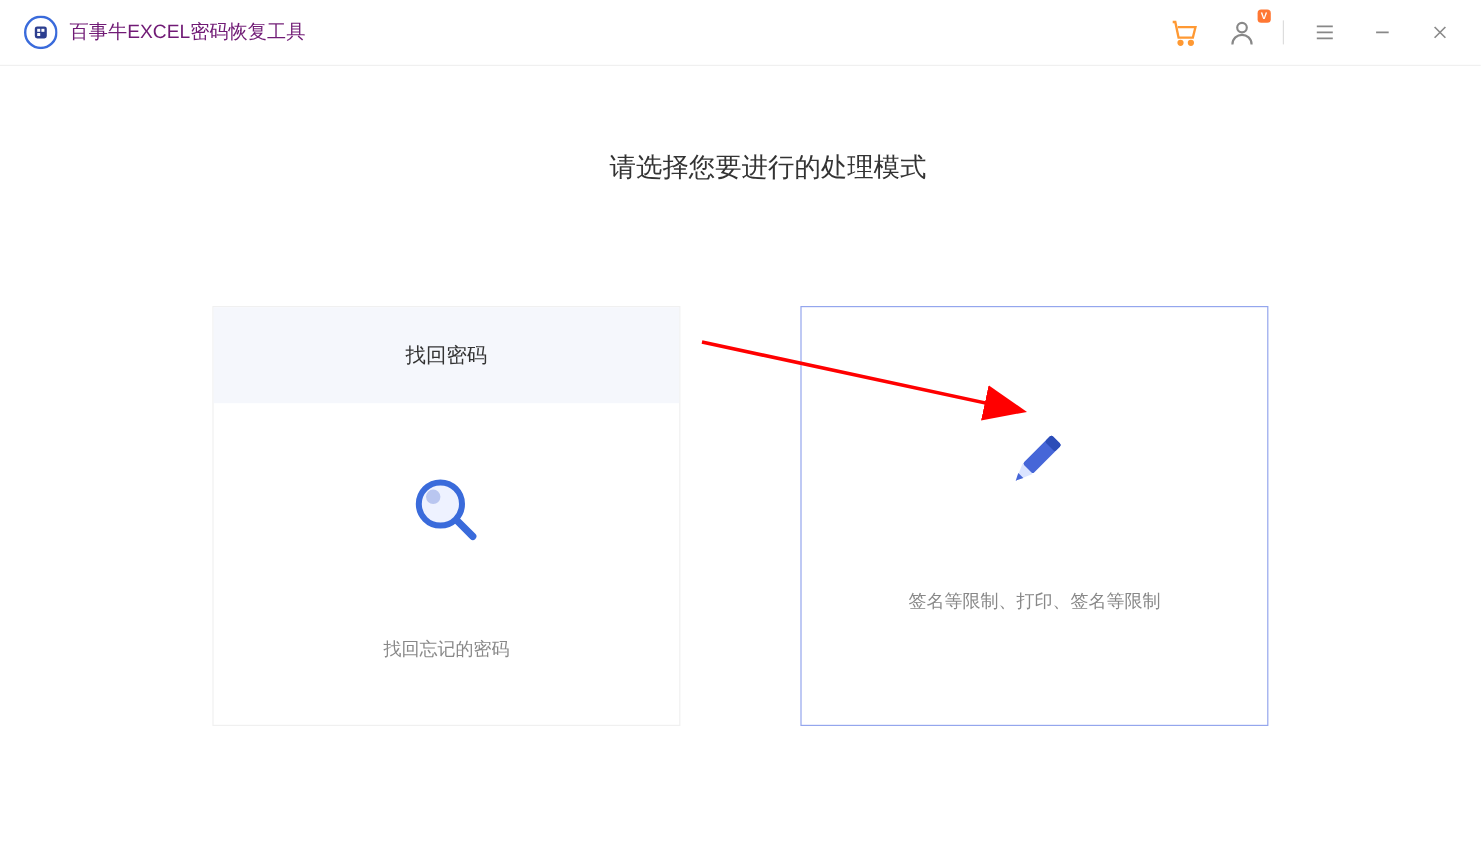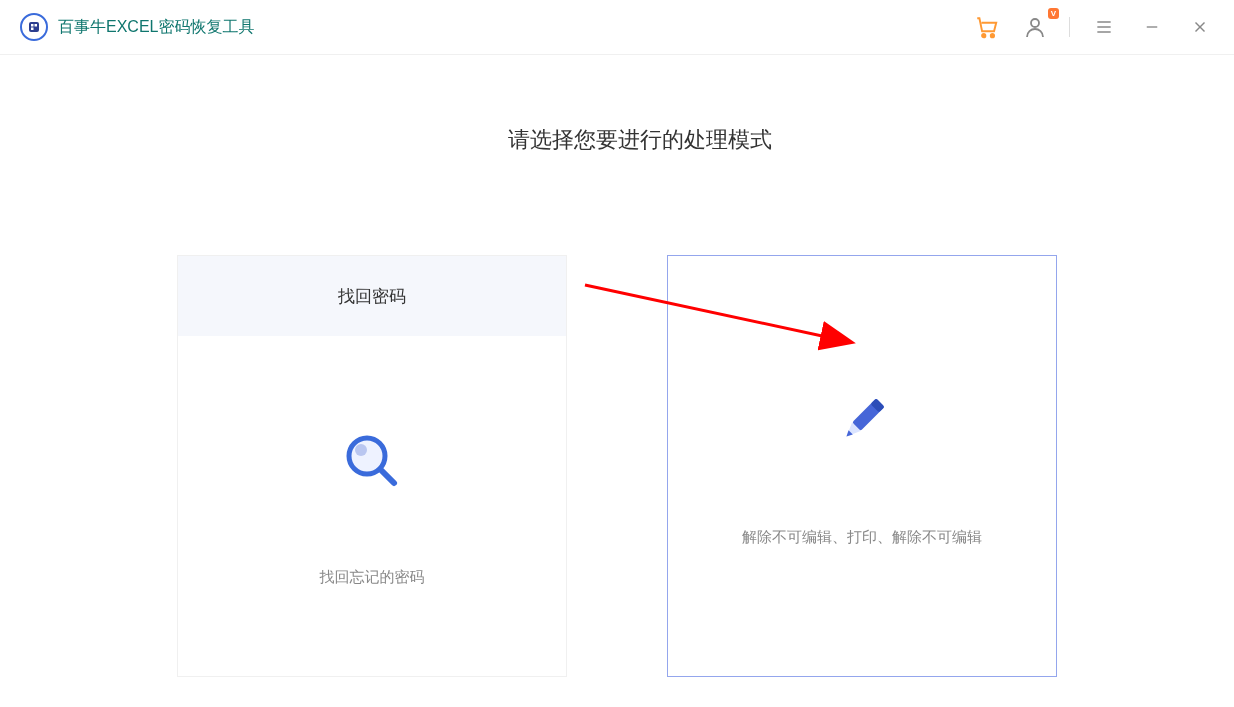--- a/index.html
+++ b/index.html
@@ -29,21 +29,21 @@
     }
     .app-logo {
       width: 28px;
       height: 28px;
       display: flex;
       align-items: center;
       justify-content: center;
     }
     .app-title {
       font-size: 16px;
-      color: #0f766e;
+      color: #701a75;
       font-weight: 400;
     }
     .header-right {
       display: flex;
       align-items: center;
       gap: 20px;
     }
     .header-icon {
       width: 28px;
       height: 28px;
@@ -81,21 +81,21 @@
       margin-bottom: 100px;
       padding-left: 46px;
     }
     .cards-row {
       display: flex;
       justify-content: center;
       gap: 100px;
     }
     .mode-card {
       width: 390px;
-      height: 422px;
+      height: 350px;
       border: 1px solid #f0f0f0;
       cursor: pointer;
       display: flex;
       flex-direction: column;
       background: #ffffff;
     }
     .mode-card.selected {
       border-color: #94a6ed;
     }
     .card-header {
@@ -211,21 +211,21 @@
         <div class="card-icon">
           <svg width="64" height="64" viewBox="0 0 64 64" fill="none">
             <g transform="rotate(45 32 32)">
               <rect x="26" y="6" width="12" height="34" rx="2" fill="#4666d8"></rect>
               <rect x="26" y="6" width="12" height="8" rx="2" fill="#2c4db8"></rect>
               <polygon points="26,40 38,40 32,54" fill="#dbe4ff"></polygon>
               <polygon points="29,48 35,48 32,54" fill="#4666d8"></polygon>
             </g>
           </svg>
         </div>
-        <div class="card-desc">解除不可编辑、打印、解除不可编辑</div>
+        <div class="card-desc">签名等限制、打印、签名等限制</div>
       </div>
     </div>
 
   </div>
 
   <svg class="arrow-overlay" width="290" height="80" viewBox="0 0 290 80">
     <defs>
       <marker id="ah" markerWidth="12" markerHeight="10" refX="10" refY="5" orient="auto">
         <polygon points="0,0 12,5 0,10" fill="#ff0000"></polygon>
       </marker>

